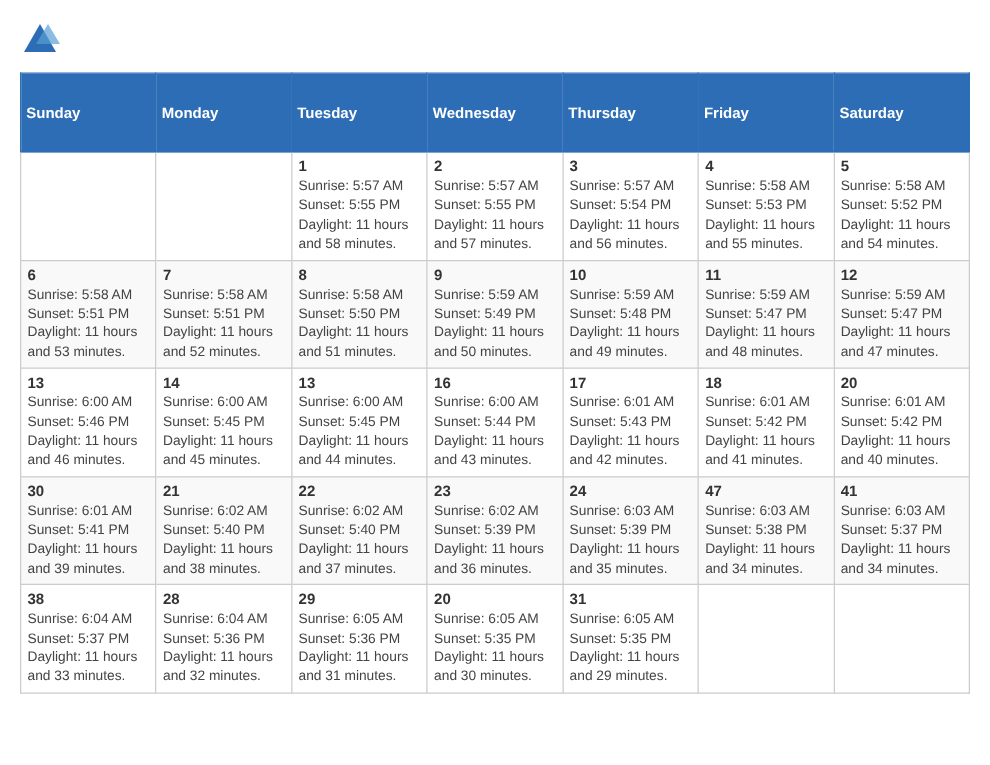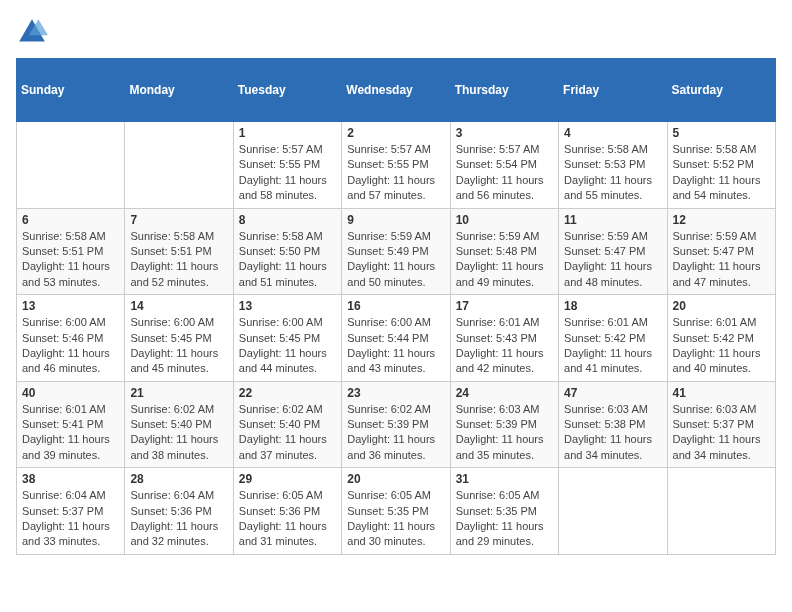--- a/index.html
+++ b/index.html
@@ -236,21 +236,21 @@
         </td>
         <td>
           <span class="day-num">20</span>
           <div class="day-info" style="white-space: pre-line;">Sunrise: 6:01 AM
 Sunset: 5:42 PM
 Daylight: 11 hours and 40 minutes.</div>
         </td>
       </tr>
       <tr>
         <td>
-          <span class="day-num">40</span>
+          <span class="day-num">30</span>
           <div class="day-info" style="white-space: pre-line;">Sunrise: 6:01 AM
 Sunset: 5:41 PM
 Daylight: 11 hours and 39 minutes.</div>
         </td>
         <td>
           <span class="day-num">21</span>
           <div class="day-info" style="white-space: pre-line;">Sunrise: 6:02 AM
 Sunset: 5:40 PM
 Daylight: 11 hours and 38 minutes.</div>
         </td>

